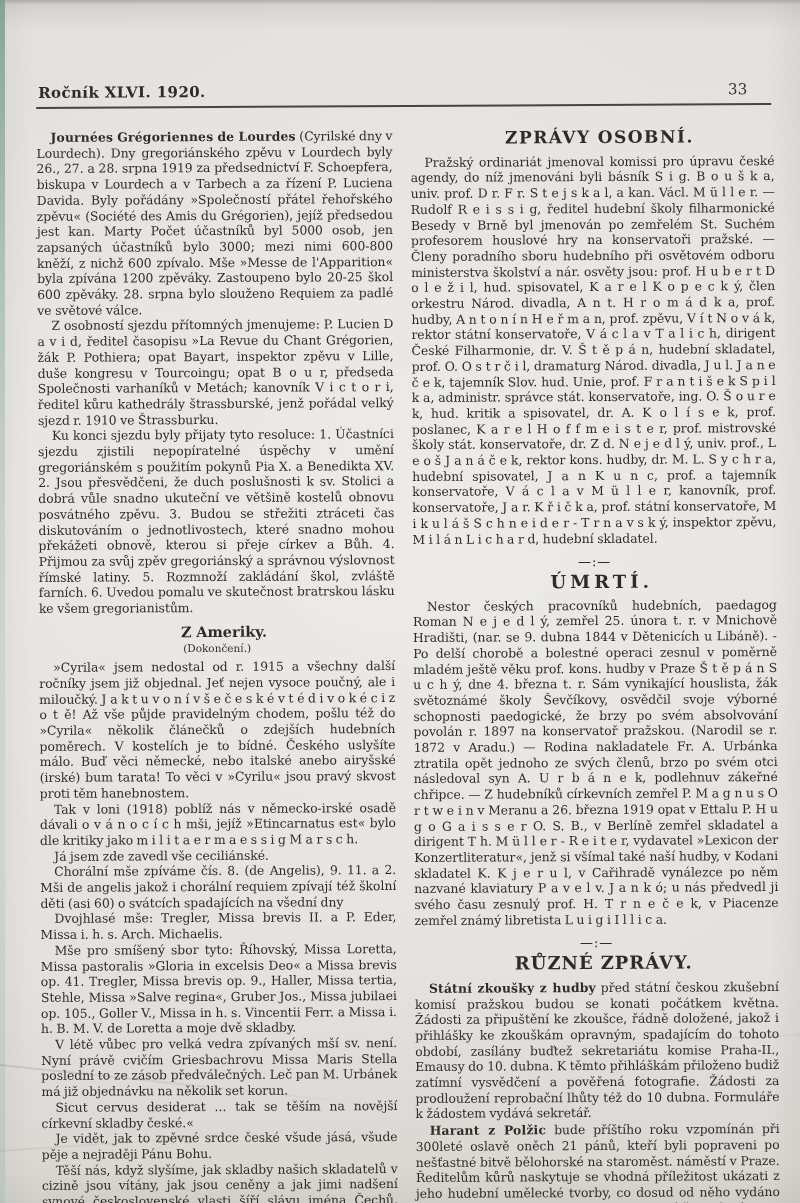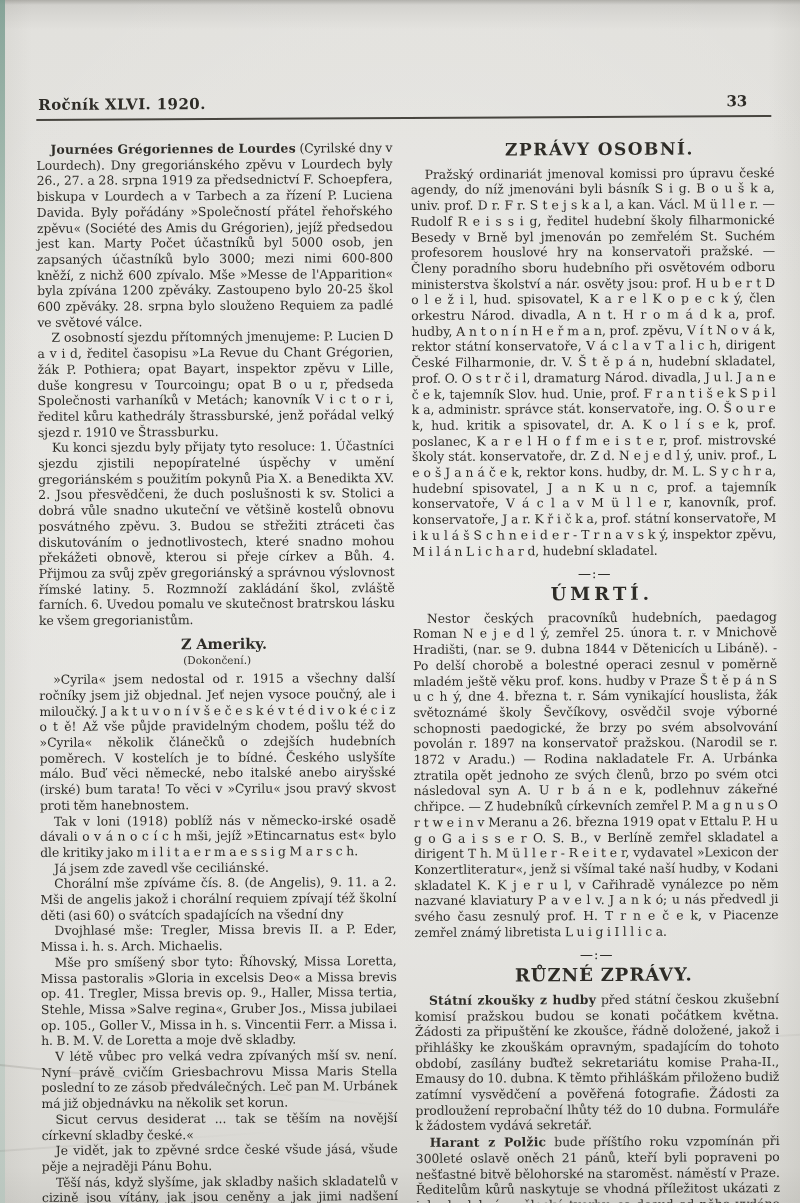--- a/index.html
+++ b/index.html
@@ -31,22 +31,22 @@
     padding:82px 28px 0 37px;
     transform:rotate(-0.3deg);
     transform-origin:400px 250px;
     box-sizing:border-box;
   }
   .hdr{
     display:flex;justify-content:space-between;align-items:flex-end;
     border-bottom:2px solid #47453f;
     padding:0 2px 5px 2px;
   }
-  .hdr .vol{font-size:15px;font-weight:bold;letter-spacing:.4px;margin-top:12px;}
-  .hdr .pg{font-size:15px;font-weight:bold;padding-right:22px;}
+  .hdr .vol{font-size:15px;font-weight:bold;letter-spacing:.4px;}
+  .hdr .pg{font-size:15px;font-weight:normal;padding-right:22px;}
 
   .columns{display:flex;gap:18px;margin-top:21px;}
   .col{width:356px;flex:0 0 auto;}
   .col.right{width:364px;}
 
   p{margin:0;text-align:justify;font-size:12.35px;line-height:15.7px;text-indent:14px;
     word-spacing:-0.4px;}
   b.lead{font-weight:bold;letter-spacing:.2px;}
 
   .sec-title{text-align:center;font-weight:bold;margin:0;}

